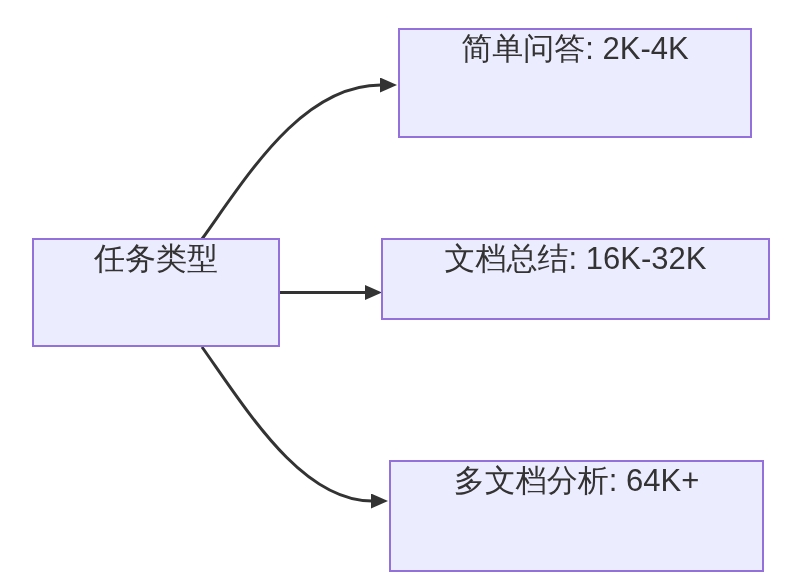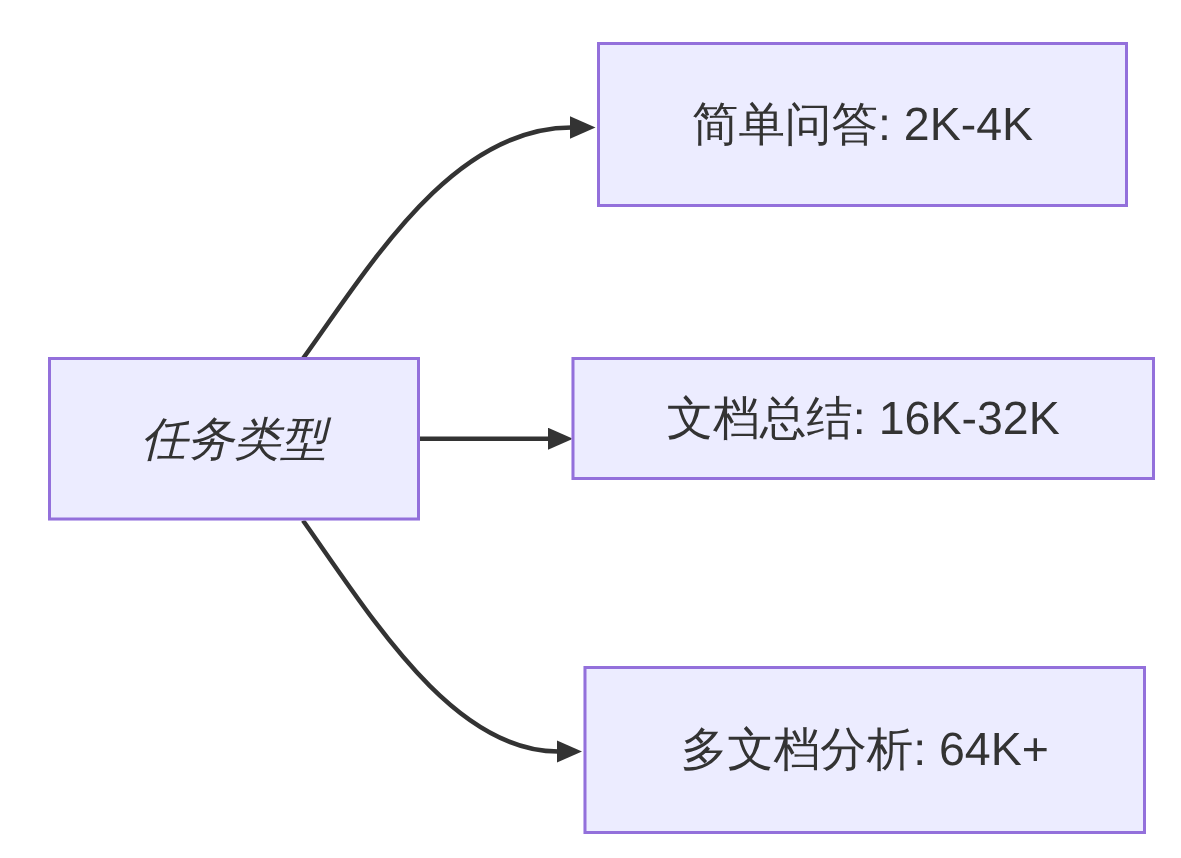--- a/index.html
+++ b/index.html
@@ -28,31 +28,30 @@
   .arrowhead {
     fill: var(--edge, #333333);
     stroke: none;
   }
   .node {
     position: absolute;
     box-sizing: border-box;
     background: var(--node-fill, #ECECFF);
     border: 2px solid var(--node-border, #9370DB);
     display: flex;
-    align-items: center;
     justify-content: center;
     color: var(--text, #333333);
     font-size: 31px;
     line-height: 1.2;
     white-space: nowrap;
   }
-  #node-root    { left: 32px;  top: 238px; width: 248px; height: 109px; font-style: italic; }
+  #node-root    { left: 32px;  top: 238px; width: 248px; height: 109px; }
   #node-qa      { left: 398px; top: 28px;  width: 354px; height: 110px; }
   #node-summary { left: 381px; top: 238px; width: 389px; height: 82px; }
-  #node-multi   { left: 389px; top: 444px; width: 375px; height: 112px; }
+  #node-multi   { left: 389px; top: 460px; width: 375px; height: 112px; }
 </style>
 </head>
 <body>
 
 <div class="canvas">
 
   <svg class="edges" width="787" height="572" viewBox="0 0 787 572">
     <defs>
       <marker id="arrow" markerUnits="userSpaceOnUse" markerWidth="17" markerHeight="15" refX="1" refY="7.5" orient="auto">
         <path class="arrowhead" d="M0,0 L17,7.5 L0,15 Z"></path>

